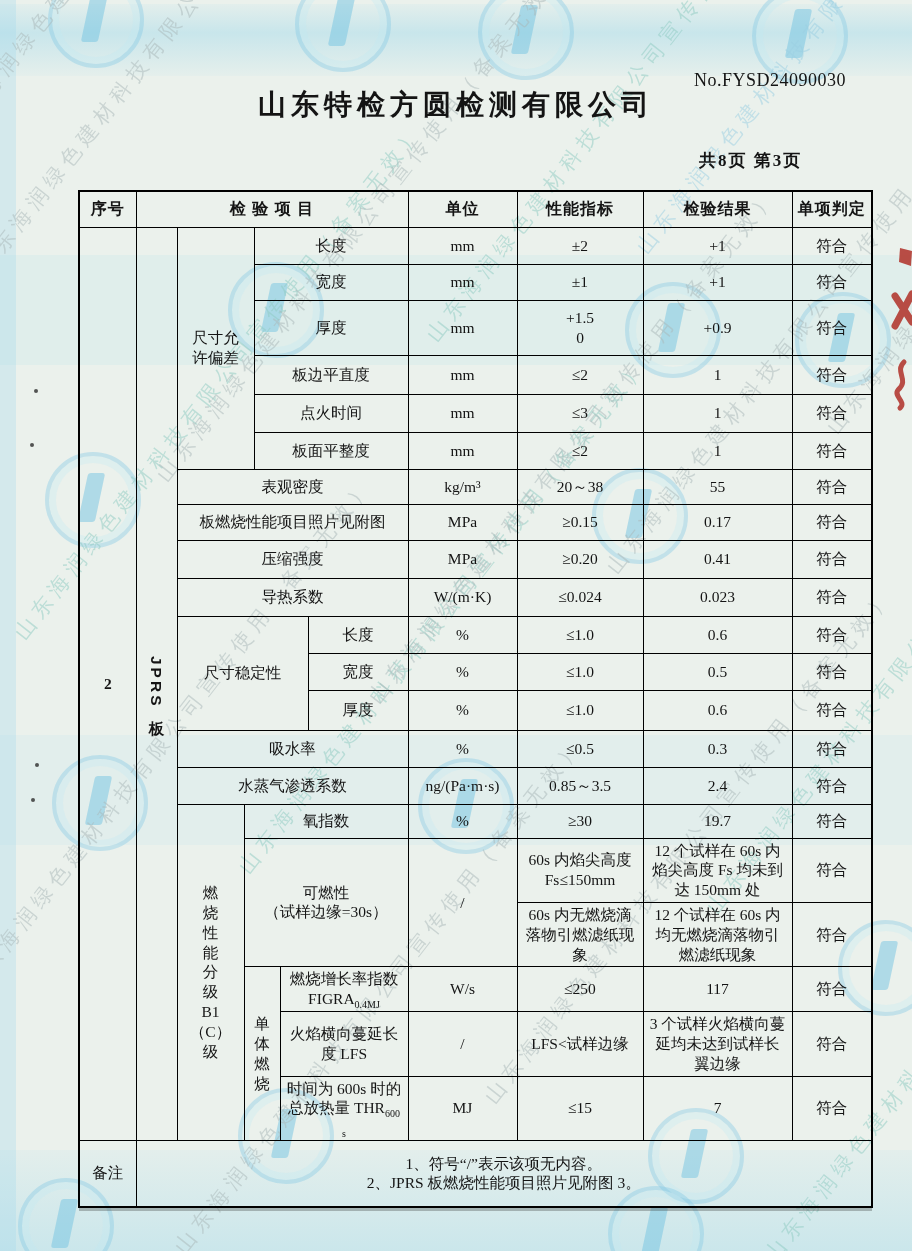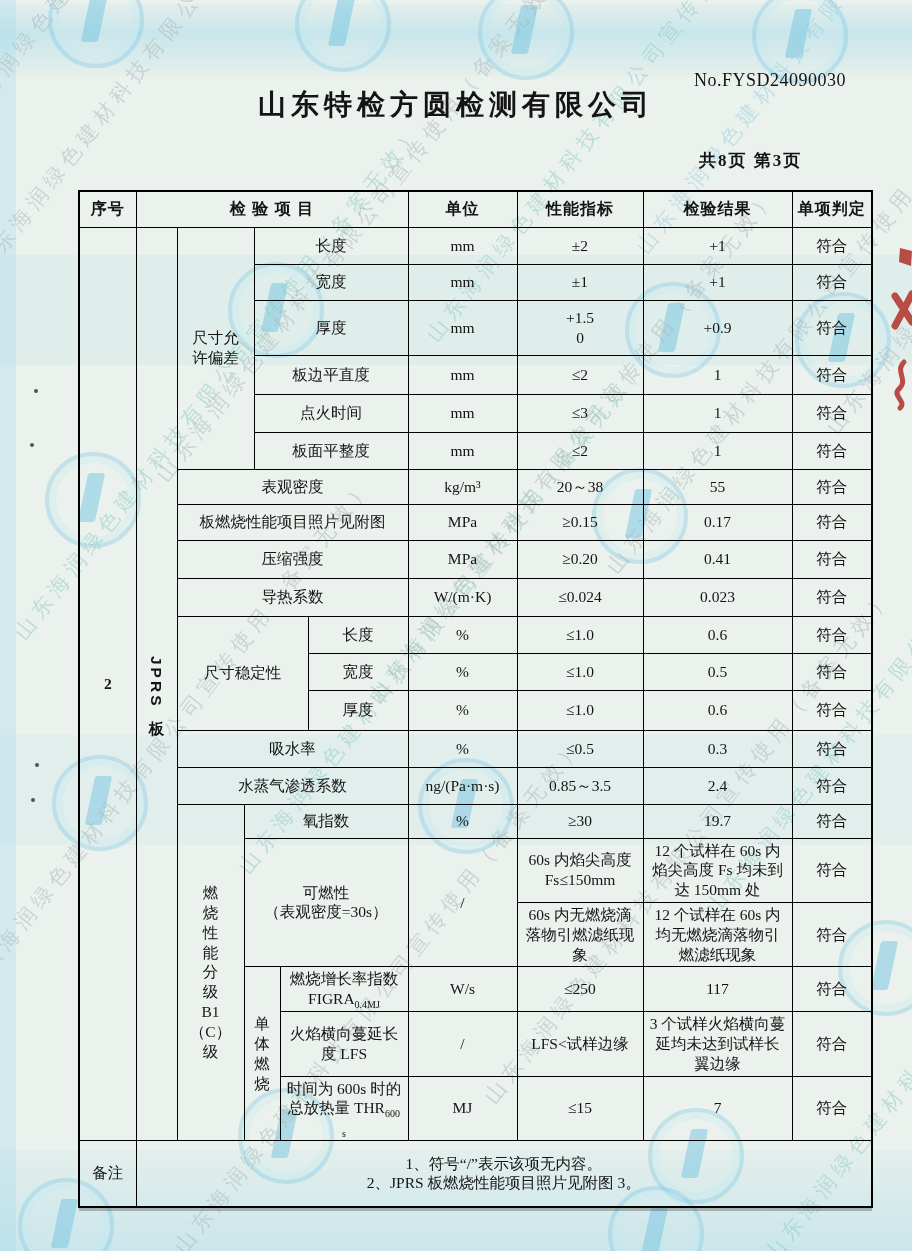--- a/index.html
+++ b/index.html
@@ -269,21 +269,21 @@
 （C）
 级</td>
         <td colspan="4">氧指数</td>
         <td>%</td>
         <td>≥30</td>
         <td>19.7</td>
         <td>符合</td>
       </tr>
       <tr style="height:62px">
         <td rowspan="2" colspan="4" class="prewrap">可燃性
-（表观密度=30s）</td>
+（试样边缘=30s）</td>
         <td rowspan="2">/</td>
         <td class="lt prewrap">60s 内焰尖高度
 Fs≤150mm</td>
         <td class="lt">12 个试样在 60s 内焰尖高度 Fs 均未到达 150mm 处</td>
         <td>符合</td>
       </tr>
       <tr style="height:58px">
         <td class="lt">60s 内无燃烧滴落物引燃滤纸现象</td>
         <td class="lt">12 个试样在 60s 内均无燃烧滴落物引燃滤纸现象</td>
         <td>符合</td>

